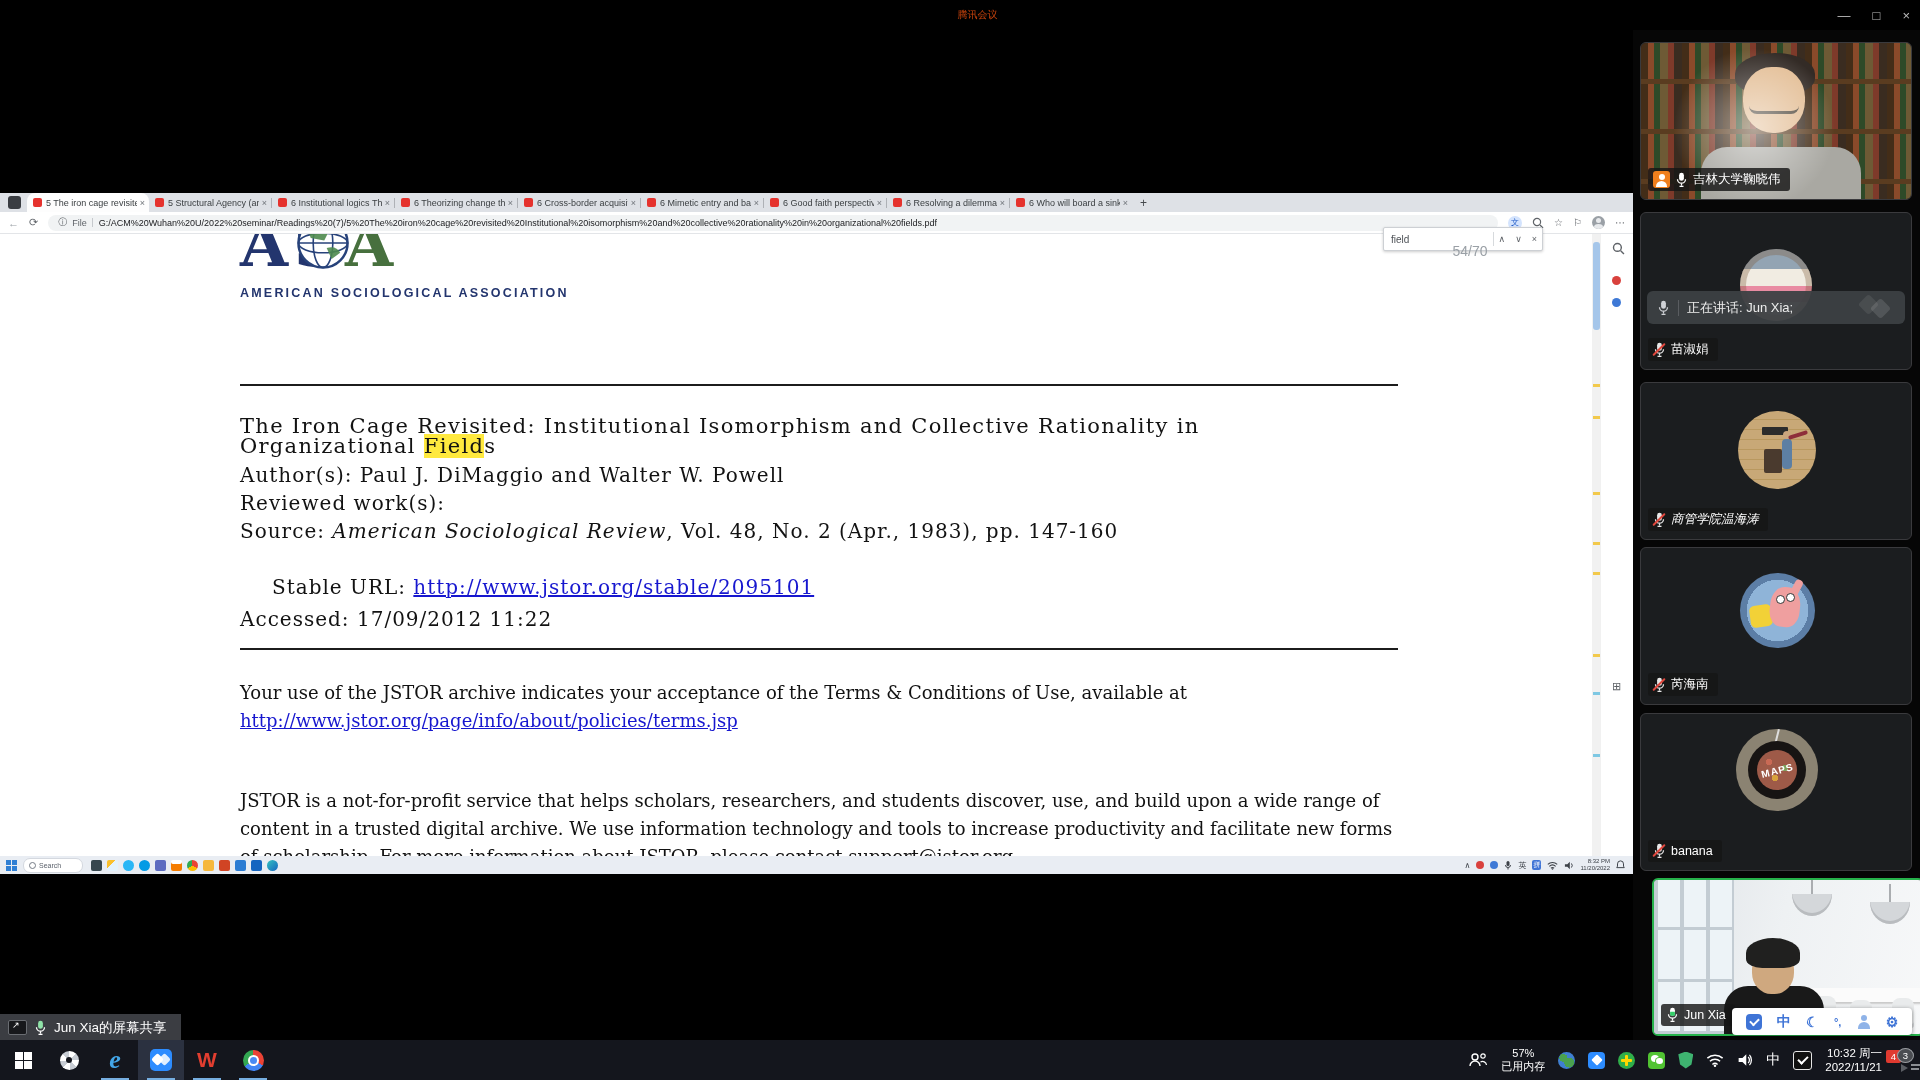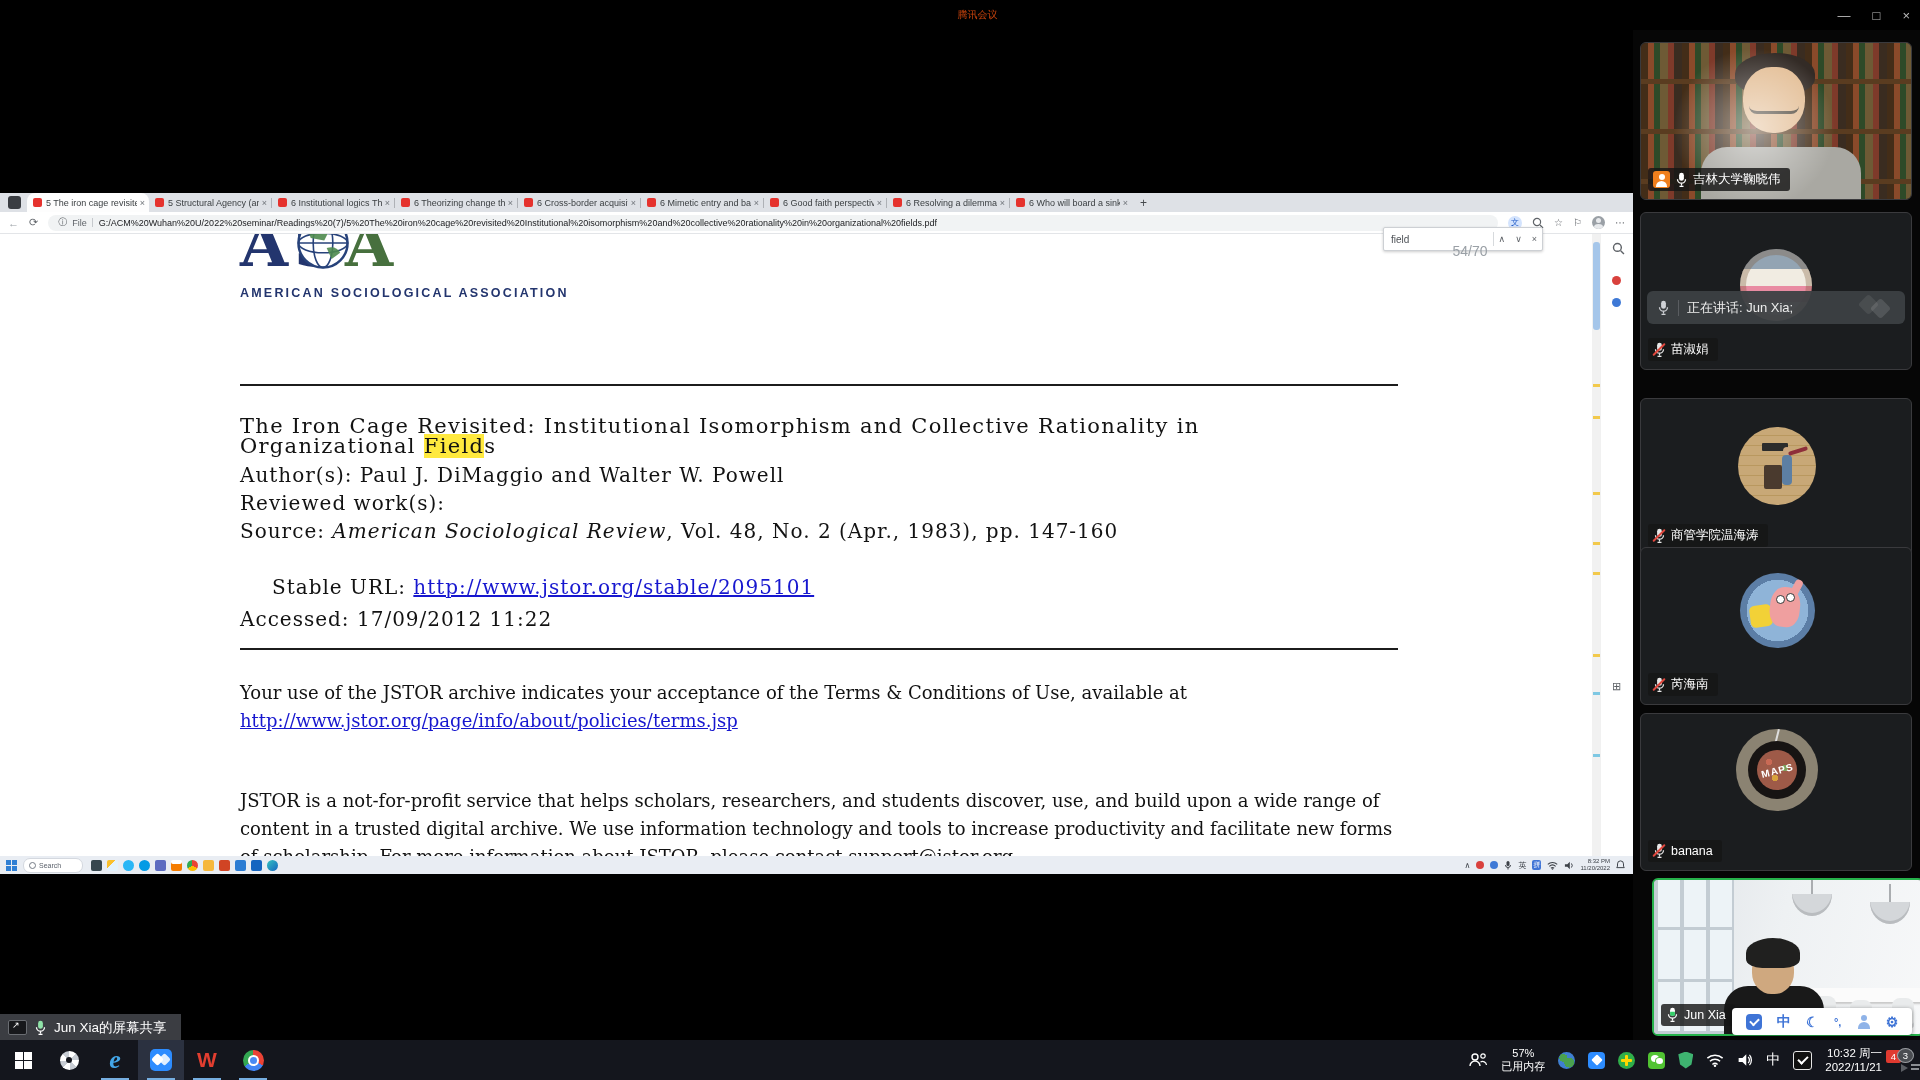--- a/index.html
+++ b/index.html
@@ -463,21 +463,21 @@
           <svg viewBox="0 0 16 20">
               <rect x="5" y="1" width="6" height="10" rx="3" fill="currentColor"></rect>
               <path d="M3 9a5 5 0 0 0 10 0" fill="none" stroke="currentColor" stroke-width="1.6"></path>
               <path d="M8 14v3M5.5 18h5" stroke="currentColor" stroke-width="1.6" fill="none"></path>
             </svg>
         </span>
         <span class="nm">苗淑娟</span>
       </div>
     </div>
 
-    <div class="tile" style="top:368px;">
+    <div class="tile" style="top:352px;font-style:italic;">
       <div class="avatar platform">
         <div class="plaque"></div>
           <div class="trolley"></div>
           <div class="p3-head"></div>
           <div class="p3-person"></div>
           <div class="scarf"></div>
       </div>
       <div class="tag">
         <span class="mic muted" style="color:#e8e8e8;">
           <svg viewBox="0 0 16 20">

